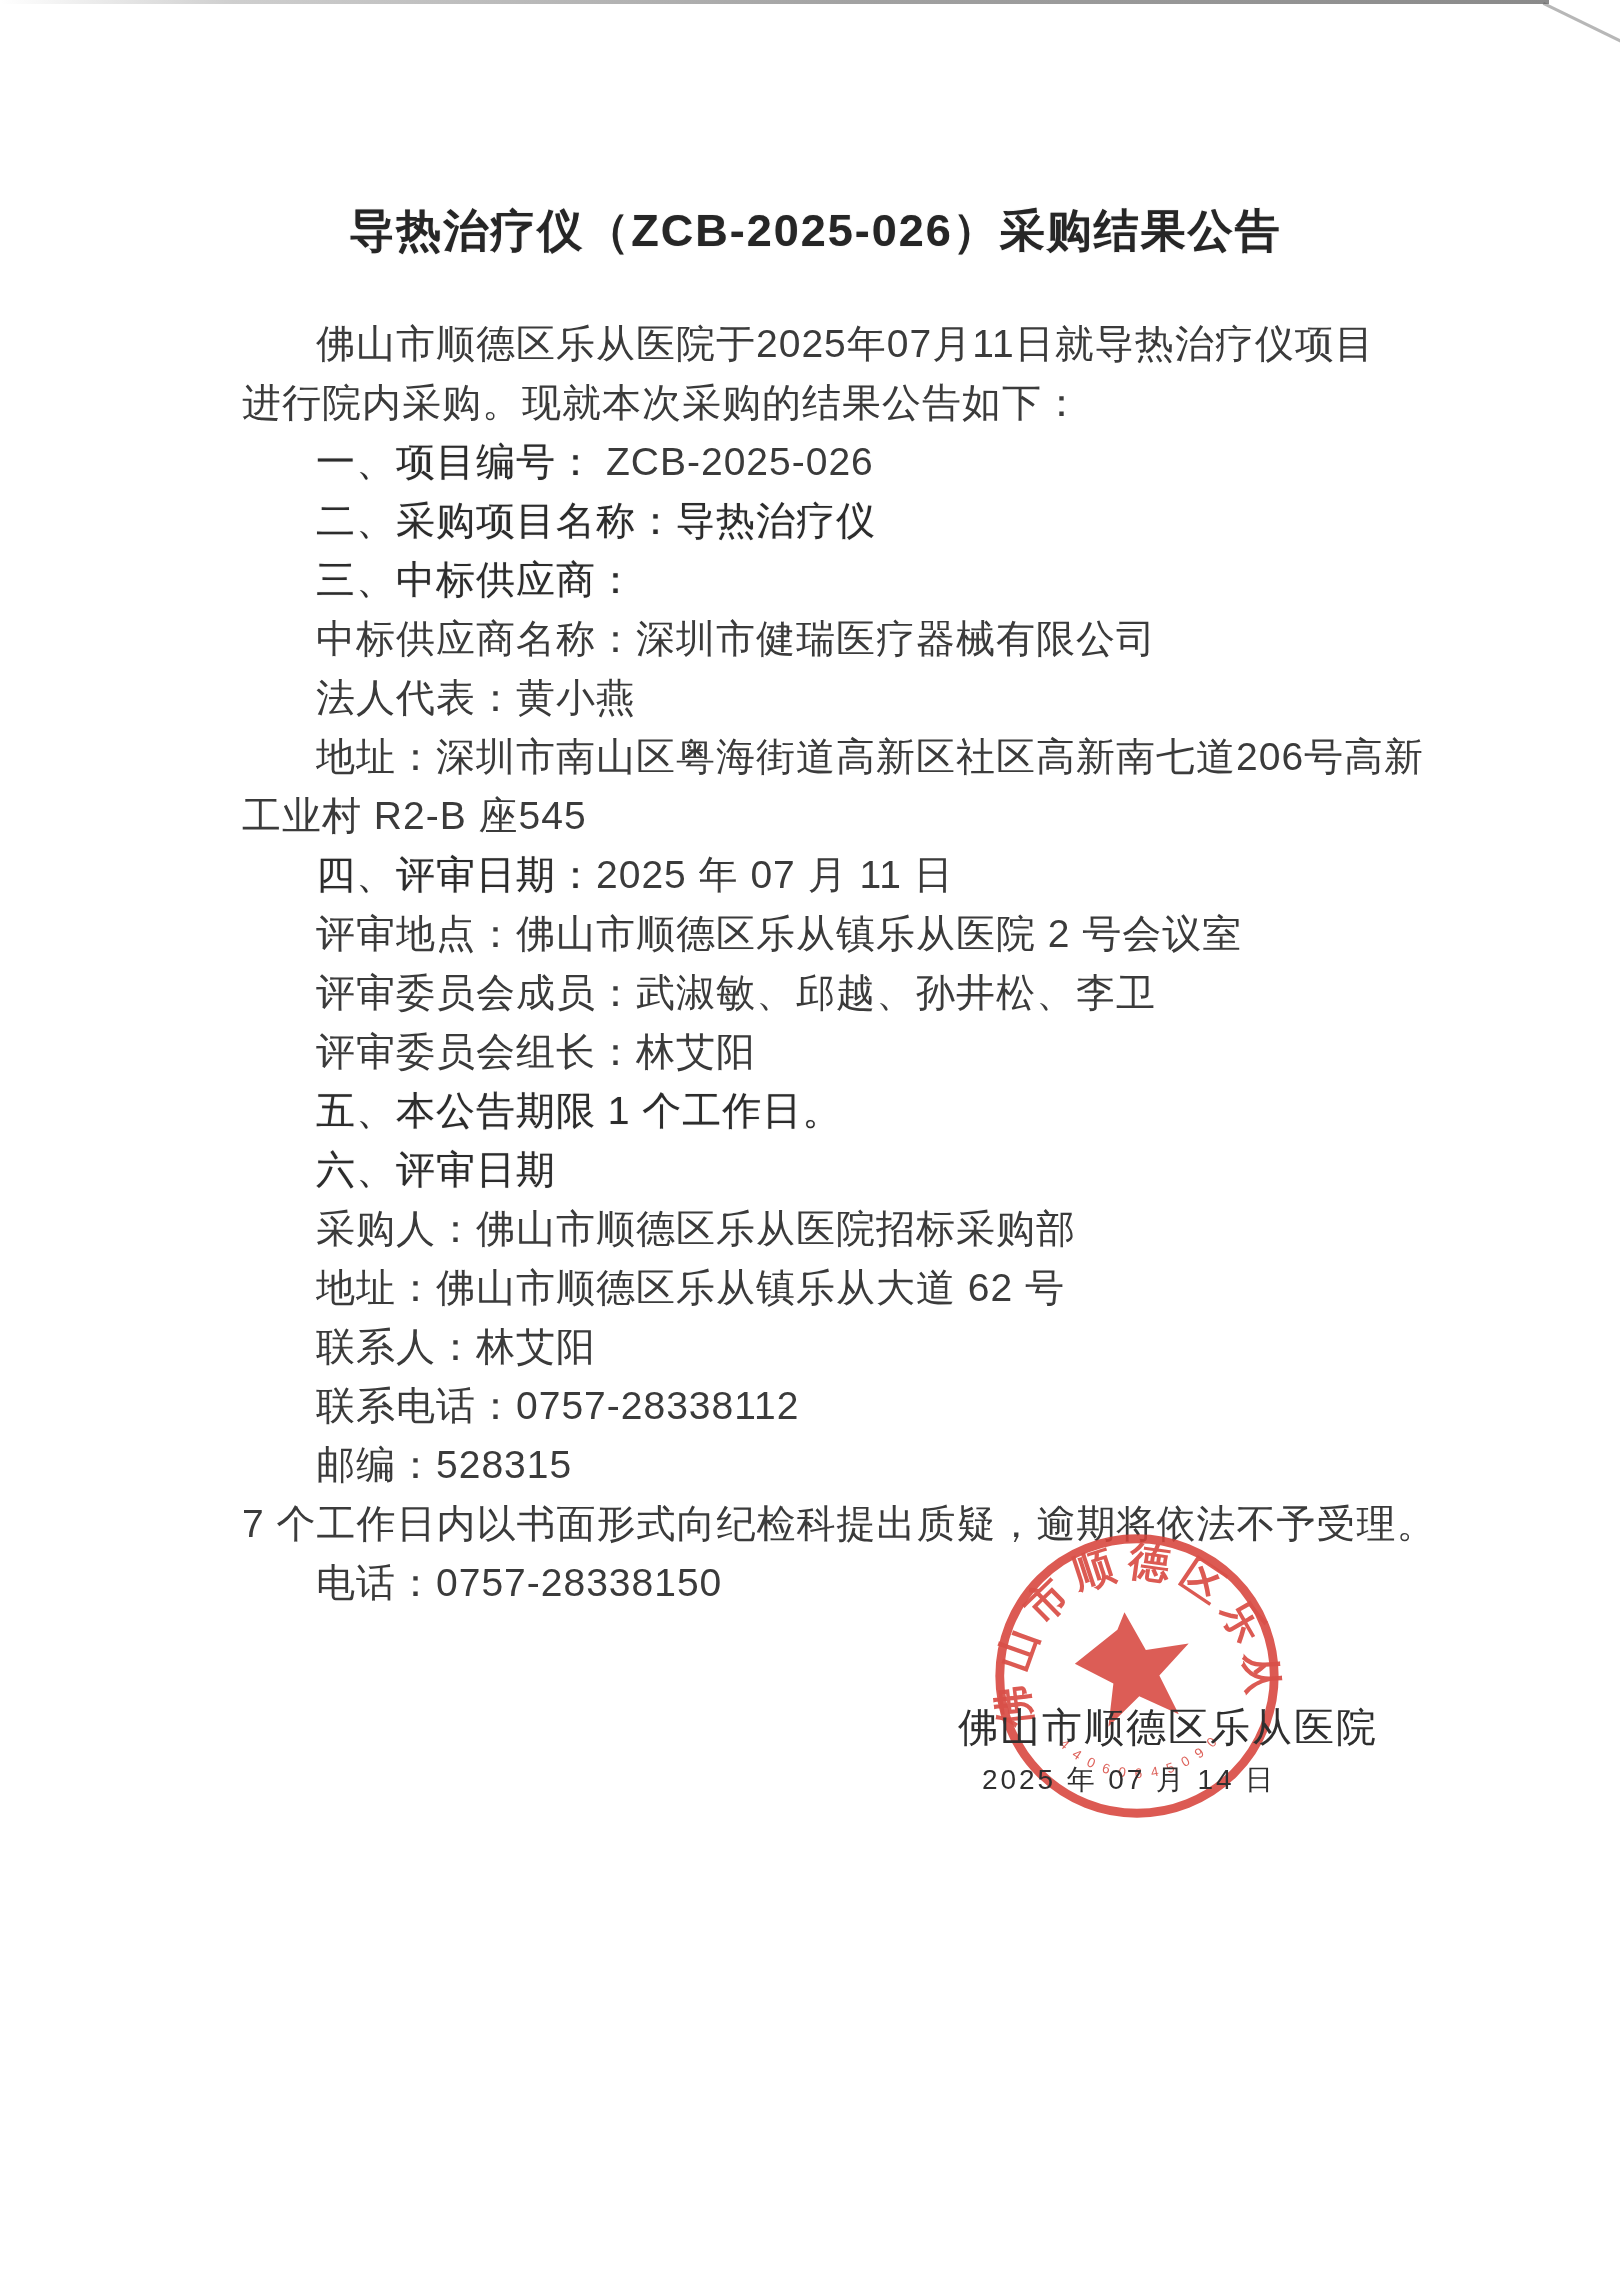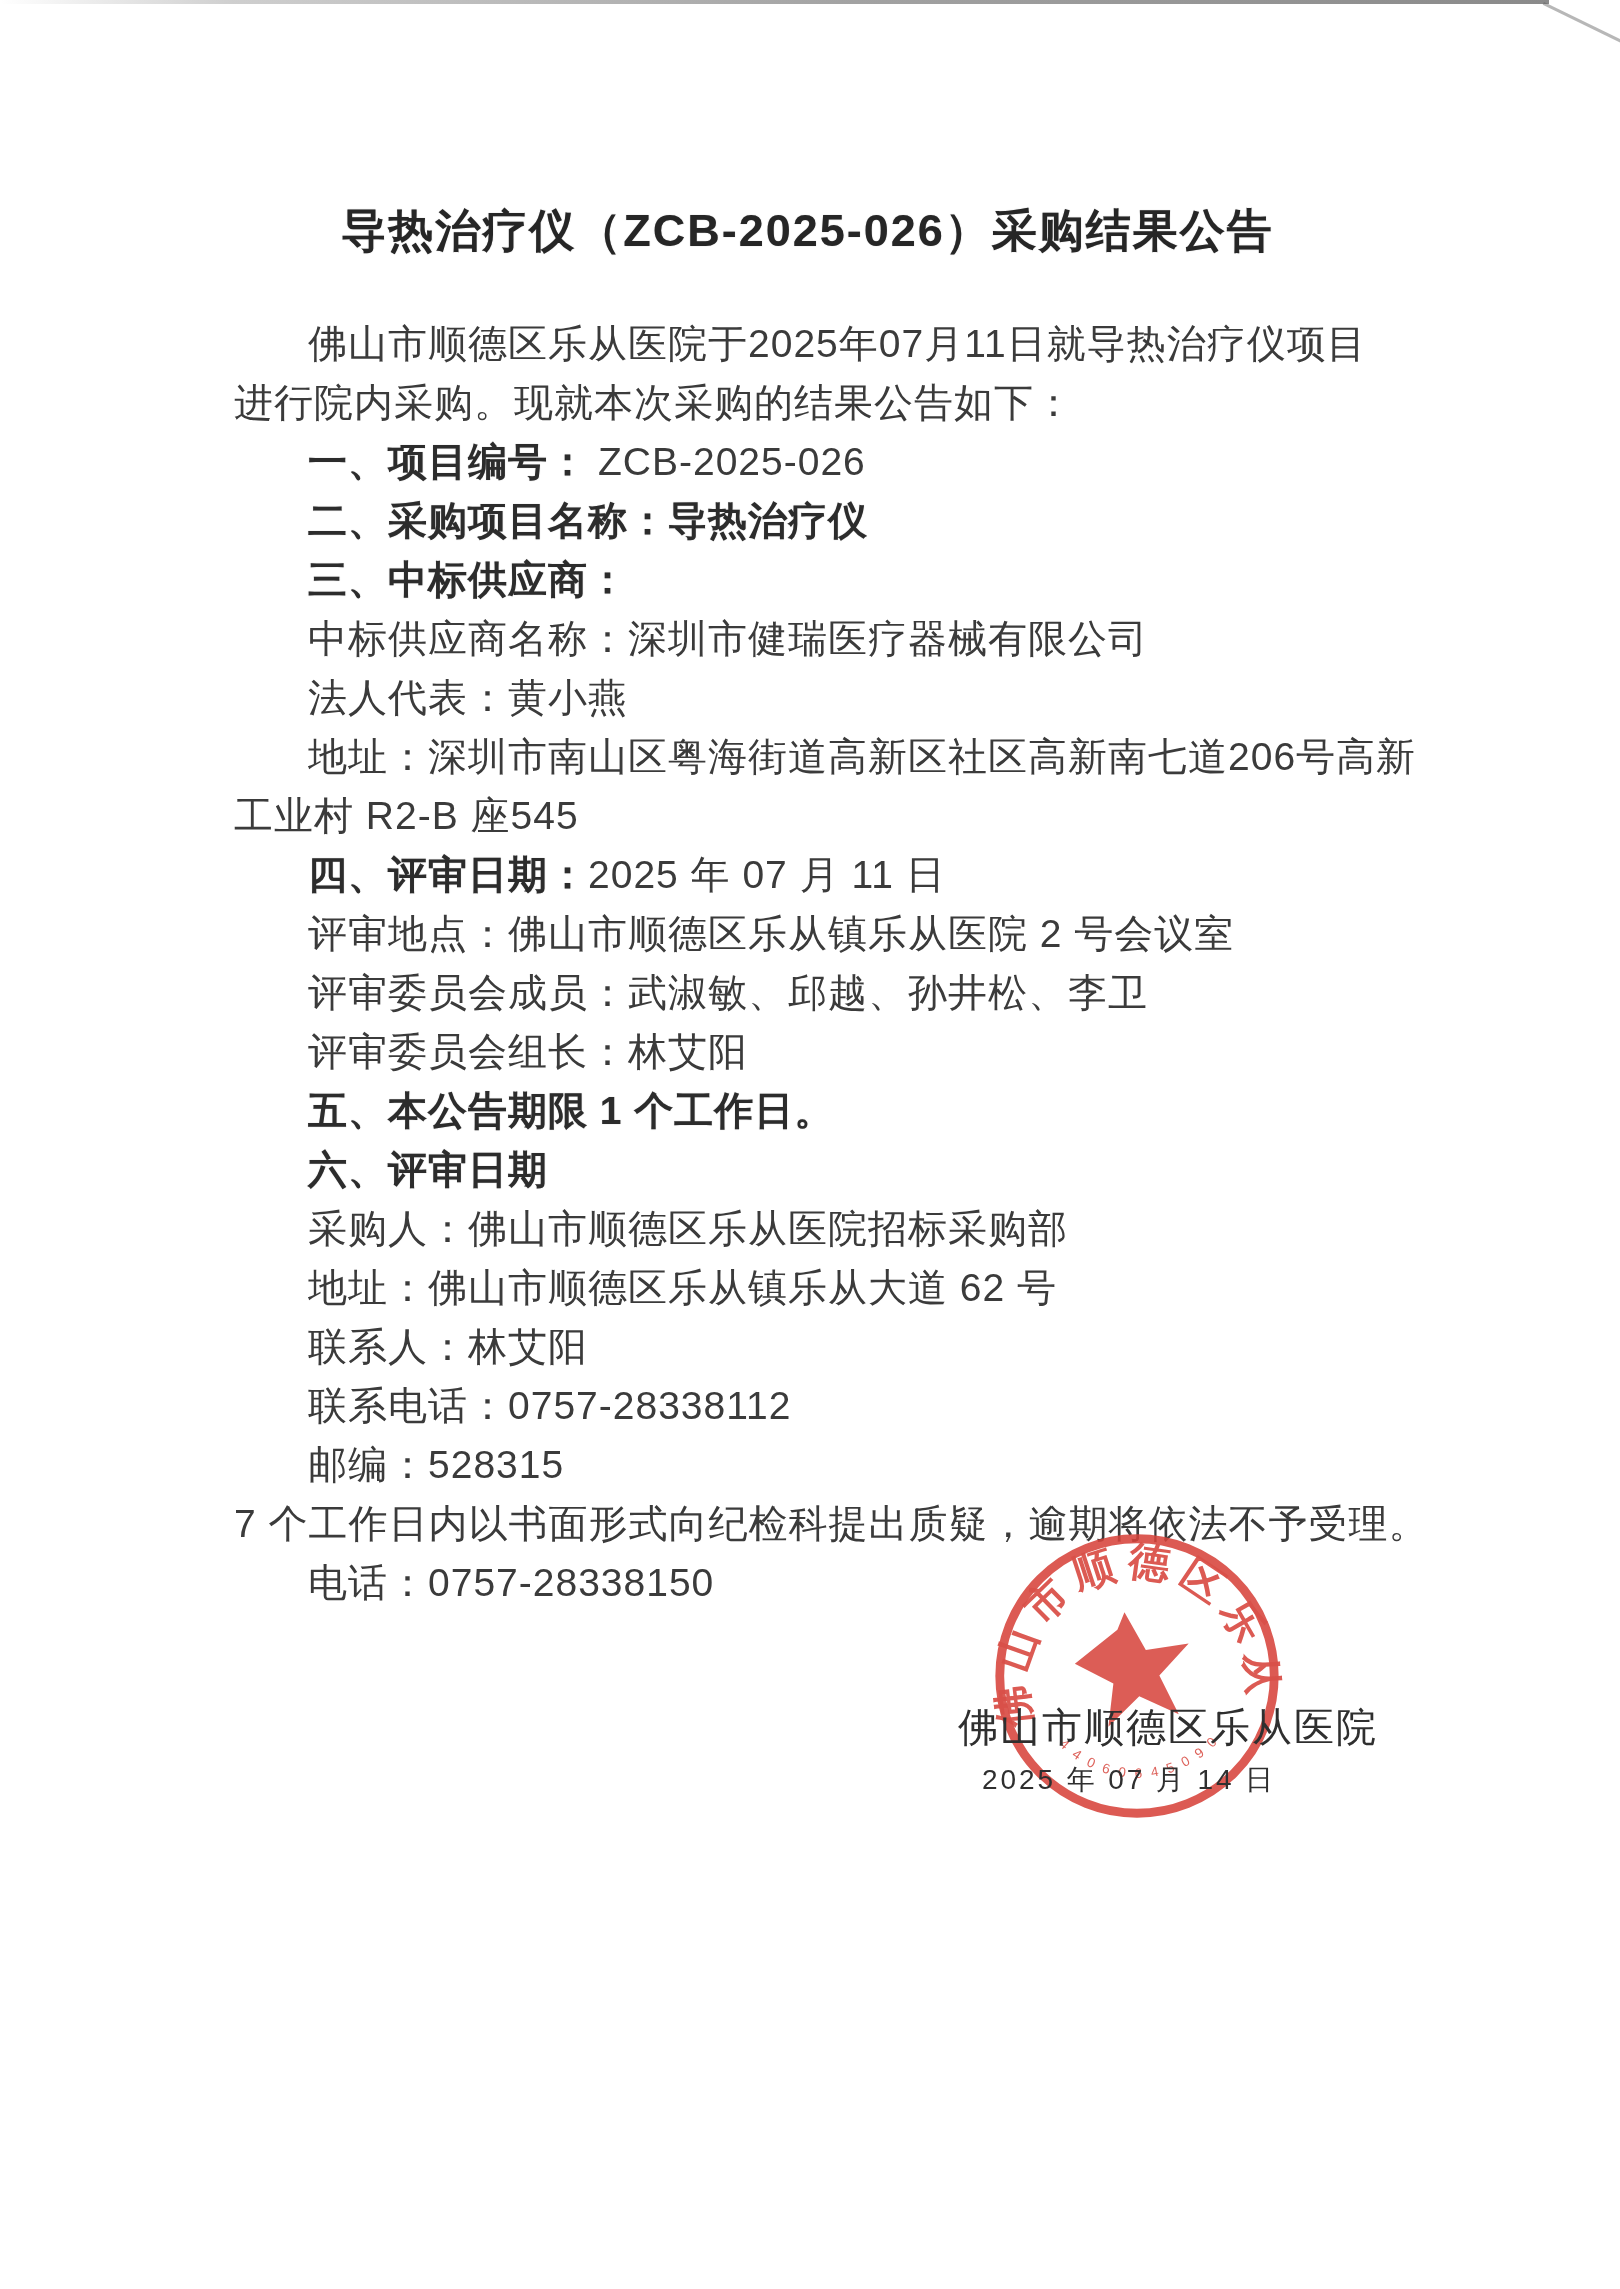--- a/index.html
+++ b/index.html
@@ -14,37 +14,37 @@
   .scan-edge{
     position:absolute;top:0;left:0;width:1549px;height:3.9px;
     background:linear-gradient(90deg,rgba(120,120,120,0) 0%,rgba(95,95,95,.30) 15%,rgba(70,70,70,.50) 55%,rgba(60,60,60,.60) 100%);
   }
   .scan-corner{
     position:absolute;top:2px;left:1544px;width:93px;height:2.9px;
     background:rgba(95,95,95,.45);
     transform:rotate(26deg);transform-origin:left top;
   }
   .doc{
-    position:absolute;left:234px;top:201px;width:1147px;
+    position:absolute;left:242px;top:201px;width:1147px;
     color:#3b3b3b;
   }
   .title{
     text-align:center;
     font-size:45px;font-weight:bold;color:#262626;
     letter-spacing:2px;
     margin:0 0 53px 0;
     text-shadow:0 0 1px rgba(40,40,40,.4);
   }
   .line{
     font-size:39px;line-height:59px;
     letter-spacing:1px;
     white-space:nowrap;
   }
   .ind{padding-left:74px;}
-  .b{font-weight:bold;color:#2c2c2c;text-shadow:0 0 1px rgba(40,40,40,.35);}
+  .b{font-weight:normal;color:#2c2c2c;text-shadow:0 0 1px rgba(40,40,40,.35);}
   .gap{margin-left:10px;}
   
   .seal{
     position:absolute;left:988px;top:1527px;width:298px;height:298px;
     opacity:.92;
   }
   
   .sig-org{
     position:absolute;left:933px;top:1700px;width:470px;
     text-align:center;font-size:40px;color:#2f2f2f;letter-spacing:2px;

